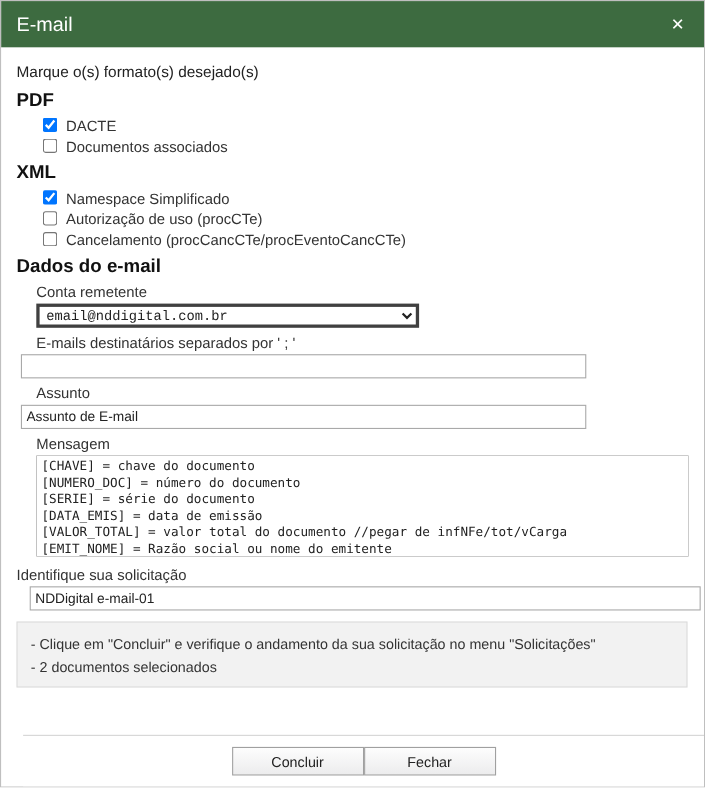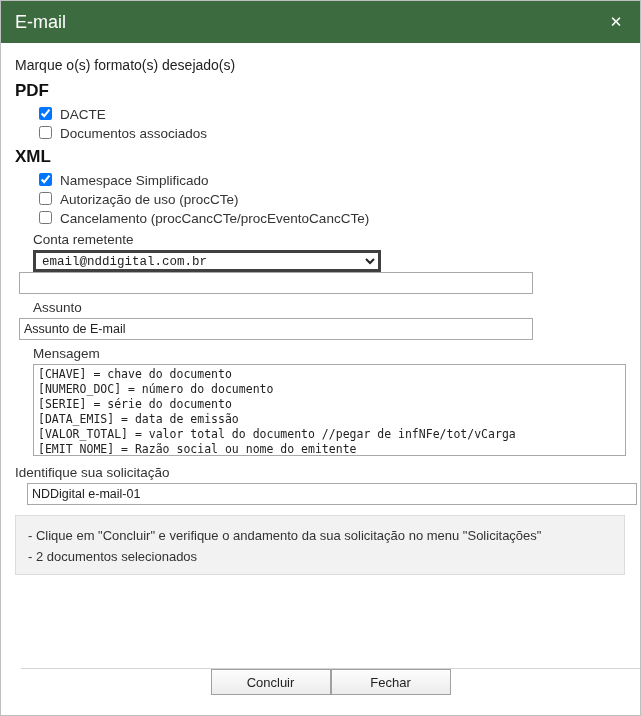--- a/index.html
+++ b/index.html
@@ -149,20 +149,21 @@
   }
   .footer {
     position: absolute;
     left: 0;
     right: 0;
     bottom: 0;
     height: 46px;
     border-top: 1px solid #d4d4d4;
     background: #ffffff;
     display: flex;
+    align-items: center;
     justify-content: center;
     gap: 0;
     margin-left: 20px;
   }
   .btn {
     width: 120px;
     height: 26px;
     border: 1px solid #a0a0a0;
     background: linear-gradient(#fdfdfd, #ececed);
     font-family: "Liberation Sans", sans-serif;
@@ -207,26 +208,28 @@
     <label class="check-row">
       <input type="checkbox" style="">
       <span>Autorização de uso (procCTe)</span>
     </label>
 
     <label class="check-row">
       <input type="checkbox" style="">
       <span>Cancelamento (procCancCTe/procEventoCancCTe)</span>
     </label>
 
+    <div class="section-title">Dados do e-mail</div>
 
     <div class="field-label">Conta remetente</div>
     <select class="combo">
       <option>email@nddigital.com.br</option>
     </select>
 
+    <div class="field-label">E-mails destinatários separados por ' ; '</div>
     <input class="text-input" type="text" value="" style="">
 
     <div class="field-label">Assunto</div>
     <input class="text-input" type="text" value="Assunto de E-mail" style="">
 
     <div class="field-label">Mensagem</div>
     <textarea class="message" style="">[CHAVE] = chave do documento
 [NUMERO_DOC] = número do documento
 [SERIE] = série do documento
 [DATA_EMIS] = data de emissão

